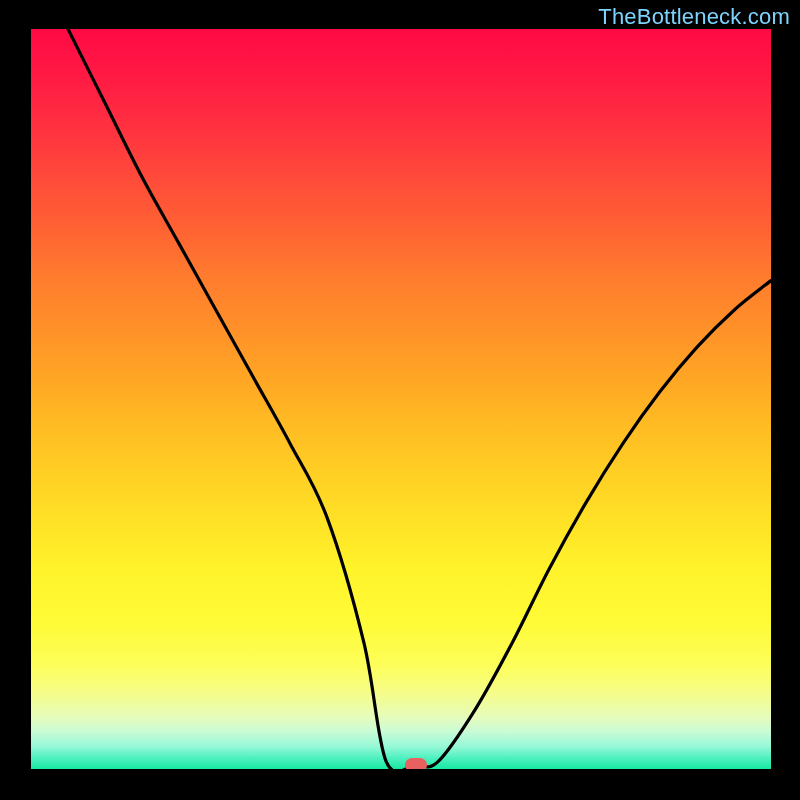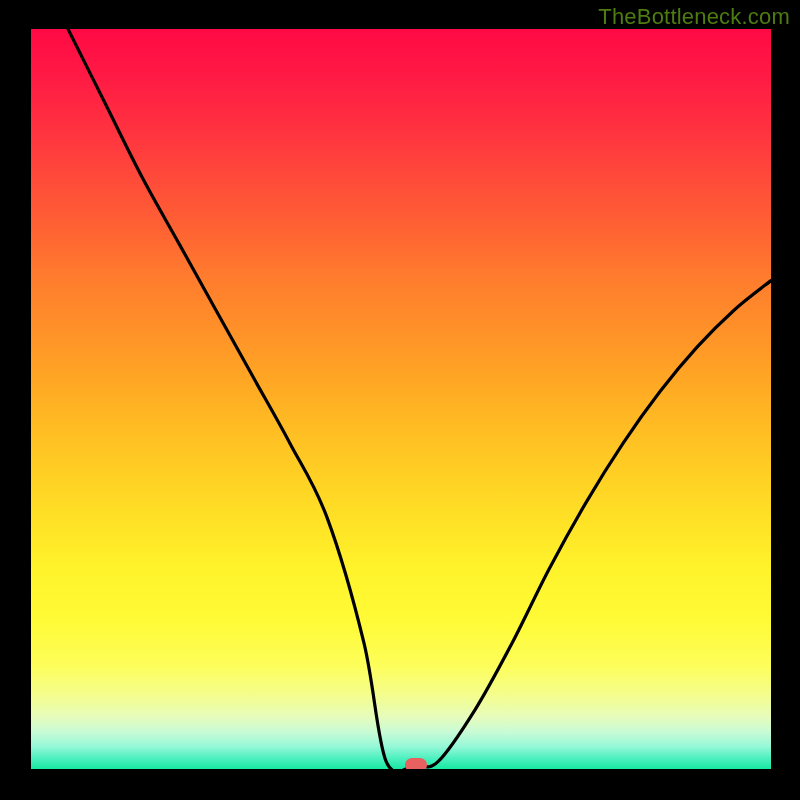--- a/index.html
+++ b/index.html
@@ -14,21 +14,21 @@
   .frame {
     position: relative;
     width: 800px;
     height: 800px;
     background: #000;
   }
   .watermark {
     position: absolute;
     top: 4px;
     right: 10px;
-    color: #4d7c0f;
+    color: #7dd3fc;
     font-size: 22px;
     font-weight: 500;
     letter-spacing: 0.2px;
     z-index: 5;
   }
   .plot-window {
     position: absolute;
     left: 31px;
     top: 29px;
     width: 740px;

